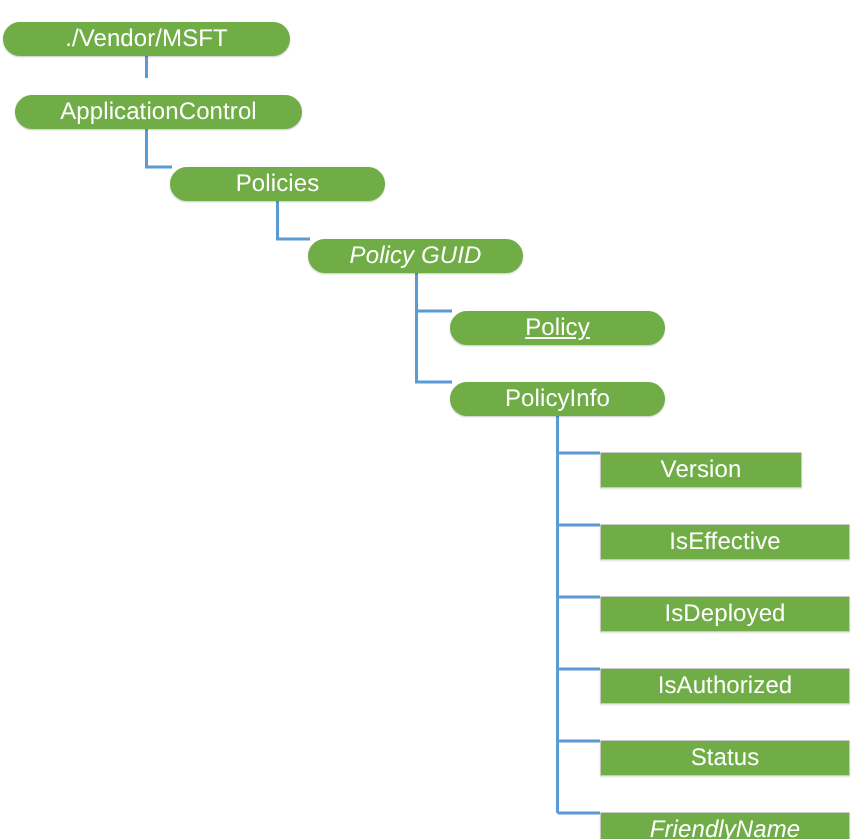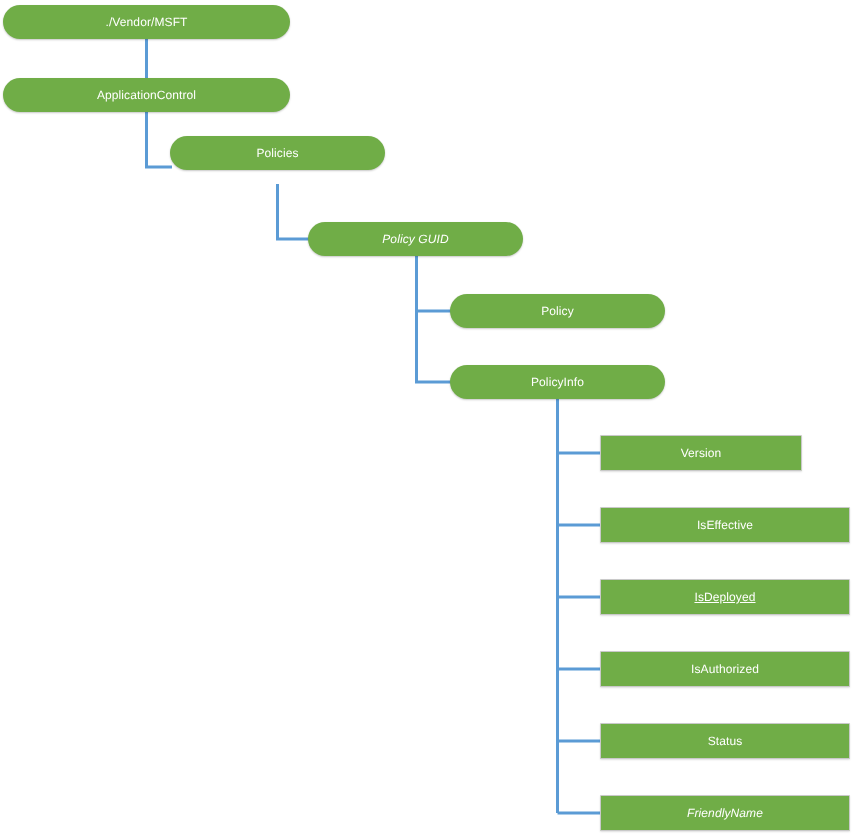--- a/index.html
+++ b/index.html
@@ -25,25 +25,26 @@
     height: 839px;
   }
   .node {
     position: absolute;
     box-sizing: border-box;
     display: flex;
     align-items: center;
     justify-content: center;
     color: #ffffff;
     background: #70ad47;
-    font-size: 12px;
+    font-size: 24px;
     line-height: 1;
     letter-spacing: 0.1px;
     white-space: nowrap;
     text-rendering: geometricPrecision;
+    margin-top: 17px;
   }
   .node.rounded {
     border-radius: 999px;
     box-shadow: 0 1px 2px rgba(0,0,0,0.22);
   }
   .node.rect {
     border: 1px solid #c9c9c9;
     border-radius: 1px;
     box-shadow: 0 1px 2px rgba(0,0,0,0.13);
   }
@@ -82,49 +83,49 @@
       <path d="M 557.5,741 L 600,741"></path>
 
       <path d="M 557.5,813 L 600,813"></path>
     </g>
   </svg>
 
   <div class="node rounded" style="left:3px; top:5px; width:287px; height:34px;">
     <span>./Vendor/MSFT</span>
   </div>
 
-  <div class="node rounded" style="left:3px; top:78px; width:287px; height:34px;">
+  <div class="node rounded" style="left:15px; top:78px; width:287px; height:34px;">
     <span>ApplicationControl</span>
   </div>
 
-  <div class="node rounded" style="left:170px; top:136px; width:215px; height:34px;">
+  <div class="node rounded" style="left:170px; top:150px; width:215px; height:34px;">
     <span>Policies</span>
   </div>
 
   <div class="node rounded italic" style="left:308px; top:222px; width:215px; height:34px;text-align:right;">
     <span>Policy GUID</span>
   </div>
 
-  <div class="node rounded" style="left:450px; top:294px; width:215px; height:34px;">
+  <div class="node rounded" style="left:450px; top:294px; width:215px; height:34px;text-decoration:underline;">
     <span>Policy</span>
   </div>
 
   <div class="node rounded" style="left:450px; top:365px; width:215px; height:34px;">
     <span>PolicyInfo</span>
   </div>
 
   <div class="node rect" style="left:600px; top:435px; width:202px; height:36px;">
     <span>Version</span>
   </div>
 
   <div class="node rect" style="left:600px; top:507px; width:250px; height:36px;">
     <span>IsEffective</span>
   </div>
 
-  <div class="node rect" style="left:600px; top:579px; width:250px; height:36px;text-decoration:underline;">
+  <div class="node rect" style="left:600px; top:579px; width:250px; height:36px;">
     <span>IsDeployed</span>
   </div>
 
   <div class="node rect" style="left:600px; top:651px; width:250px; height:36px;">
     <span>IsAuthorized</span>
   </div>
 
   <div class="node rect" style="left:600px; top:723px; width:250px; height:36px;">
     <span>Status</span>
   </div>

